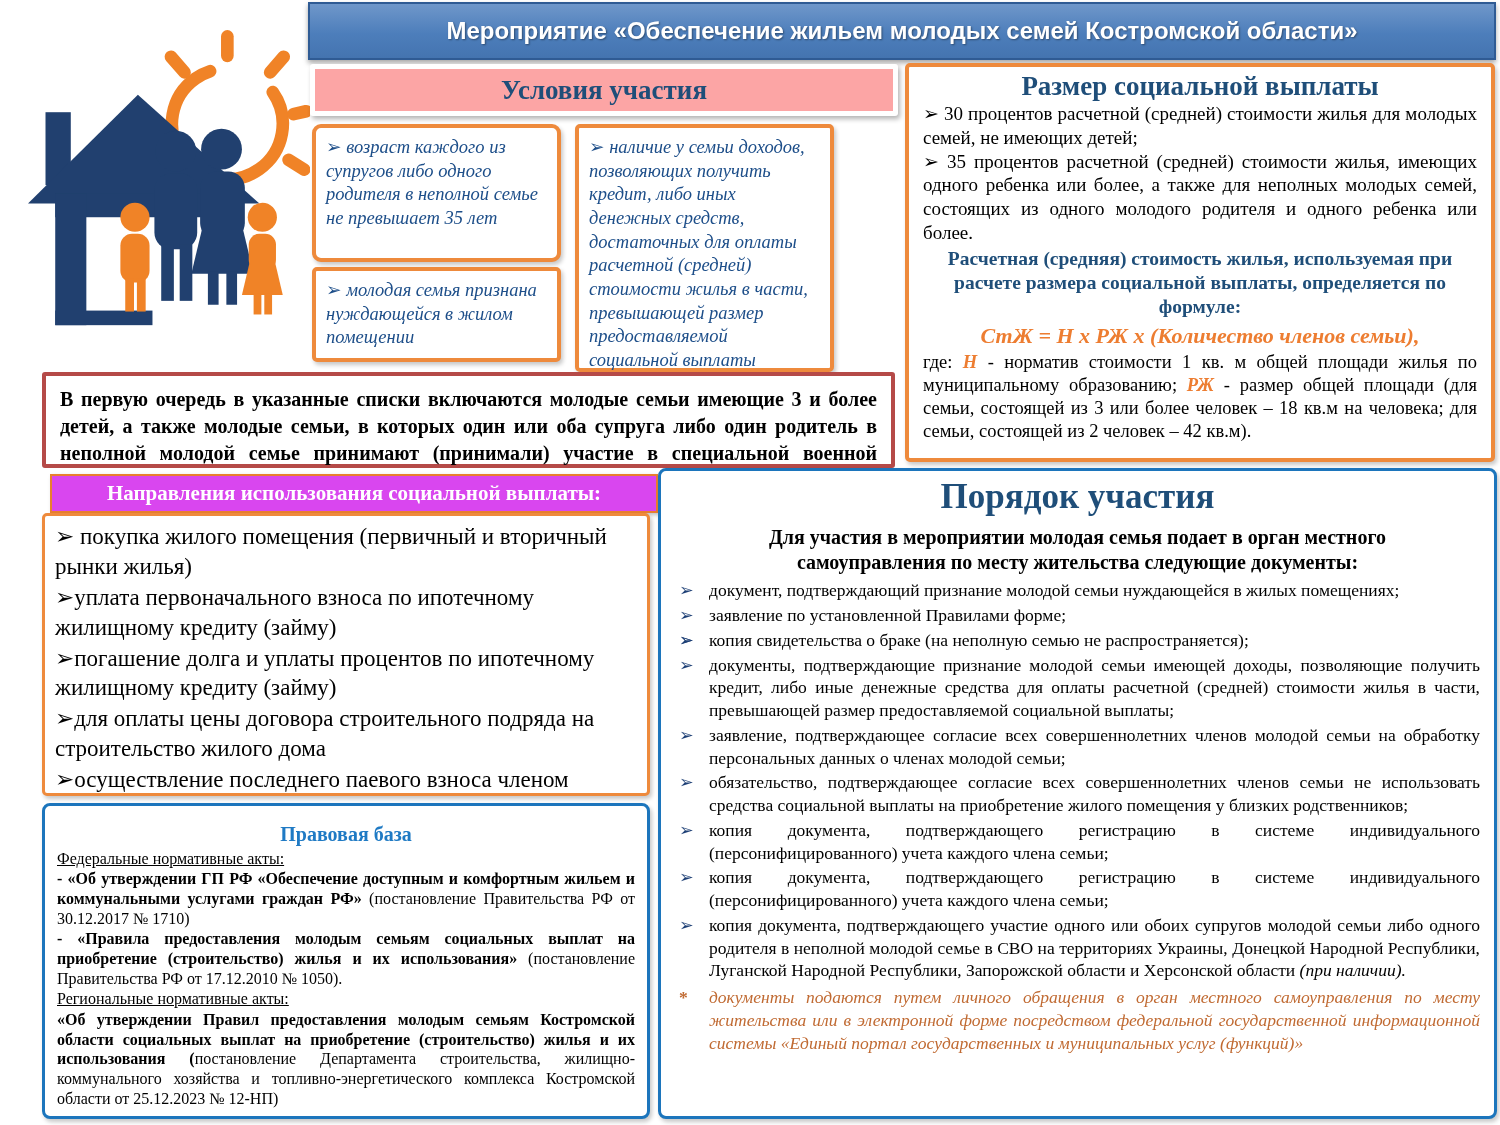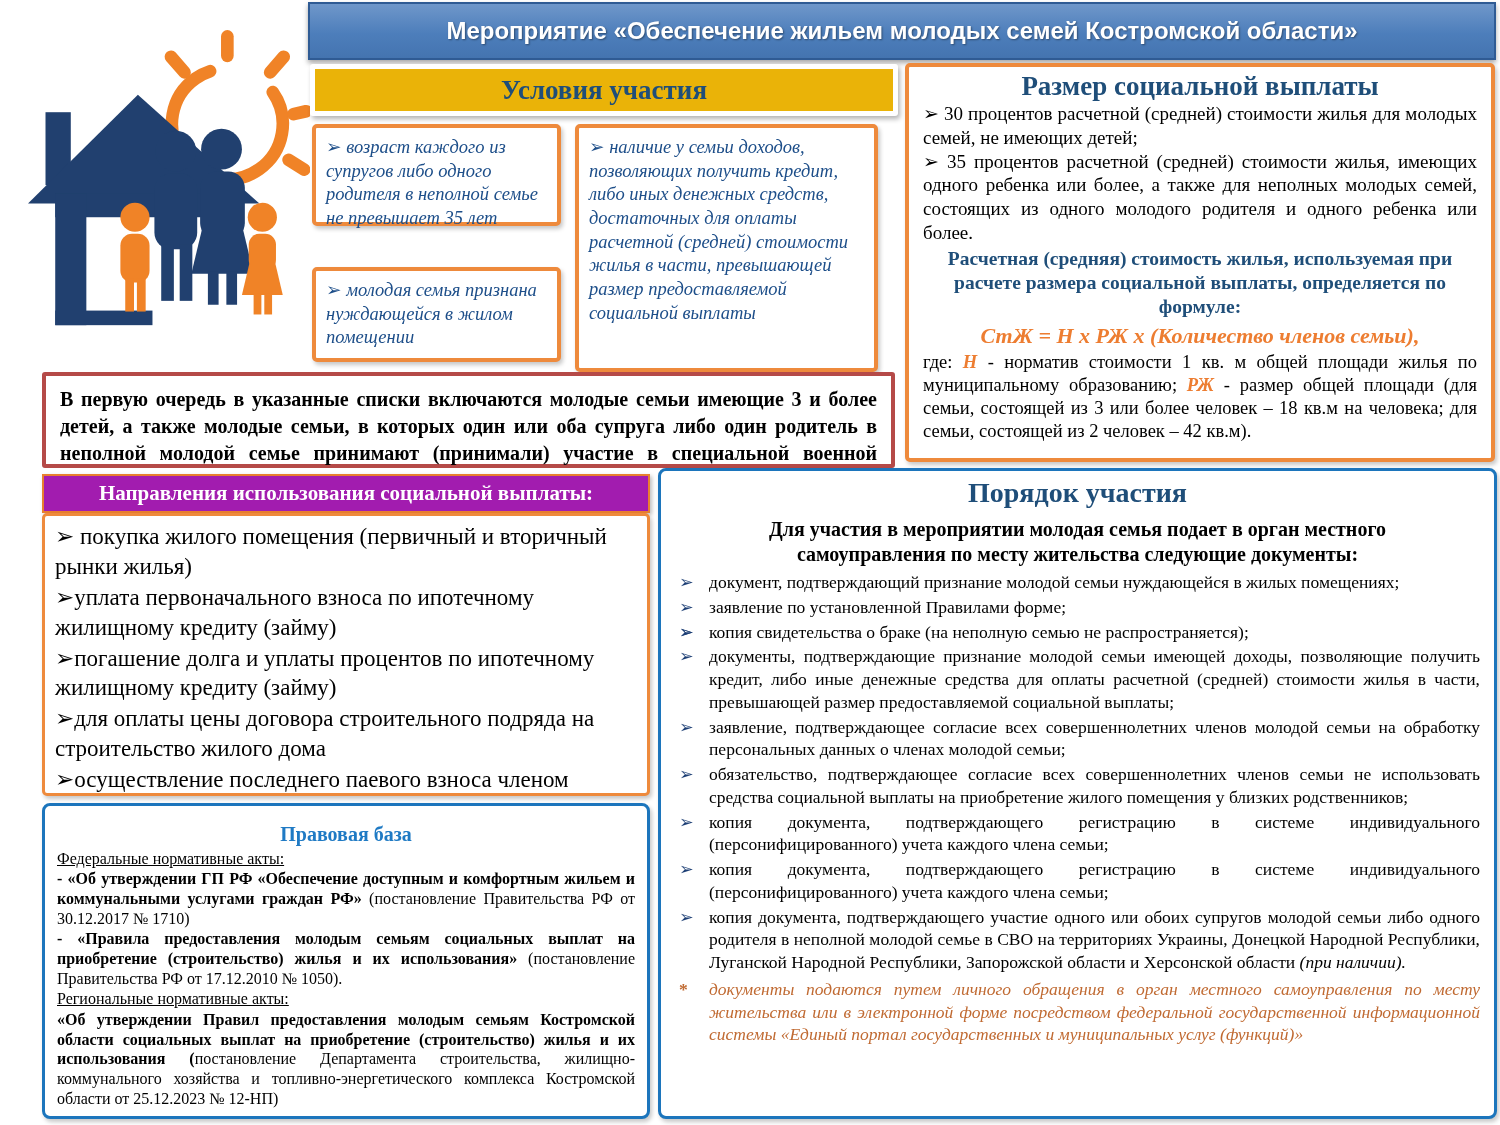--- a/index.html
+++ b/index.html
@@ -10,23 +10,23 @@
   
   .banner{left:308px;top:2px;width:1188px;height:58px;
           background:linear-gradient(#6f97ca,#4d7ebb 55%,#4474b0);
           border:2px solid #2f5b94;box-shadow:0 3px 5px rgba(0,0,0,.35);
           display:flex;align-items:center;justify-content:center;}
   .banner span{color:#fff;font-family:"Liberation Sans",sans-serif;font-weight:bold;font-size:24px;
                text-shadow:1px 1px 2px rgba(0,0,0,.4);}
 
   
   .whiteframe{background:#fff;box-shadow:2px 3px 5px rgba(0,0,0,.3);padding:5px;border-radius:3px;}
-  .hdr-orange{background:#eab308;display:flex;align-items:center;justify-content:center;height:100%;}
+  .hdr-orange{background:#fca5a5;display:flex;align-items:center;justify-content:center;height:100%;}
   .hdr-orange .t{color:#1f4e79;font-weight:bold;font-size:27px;}
-  .hdr-orange2{background:#a21caf;border:2px solid #e87f2f;display:flex;align-items:center;justify-content:center;}
+  .hdr-orange2{background:#d946ef;border:2px solid #e87f2f;display:flex;align-items:center;justify-content:center;margin-left:8px;}
   .hdr-orange2 .t{color:#fff;font-weight:bold;font-size:21px;}
 
   
   .card-o{background:#fff;border:4px solid #ee8a3c;border-radius:5px;box-shadow:2px 3px 4px rgba(0,0,0,.22);}
   .card-b{background:#fff;border:3px solid #1c75bc;border-radius:8px;box-shadow:2px 3px 4px rgba(0,0,0,.22);}
   .card-r{background:#fff;border:4px solid #b54a48;border-radius:3px;}
 
   .cond{font-style:italic;color:#1d4e89;font-size:18.5px;line-height:1.28;padding:8px 10px;}
   .cond .blt{font-style:normal;color:#1d4e89;}
 
@@ -113,29 +113,29 @@
       </g>
     </svg>
   </div>
 
   <div class="abs whiteframe" style="left:310px;top:64px;width:588px;height:52px;">
     <div class="hdr-orange">
       <span class="t">Условия участия</span>
     </div>
   </div>
 
-  <div class="abs card-o cond" style="left:312px;top:124px;width:249px;height:102px;">
+  <div class="abs card-o cond" style="left:312px;top:124px;width:249px;height:138px;border-radius:9px;">
     <span class="blt">➢</span>
     <span>возраст каждого из супругов либо одного родителя в неполной семье не превышает 35 лет</span>
   </div>
   <div class="abs card-o cond" style="left:312px;top:267px;width:249px;height:95px;">
     <span class="blt">➢</span>
     <span>молодая семья признана нуждающейся в жилом помещении</span>
   </div>
-  <div class="abs card-o cond" style="left:575px;top:124px;width:303px;height:248px;">
+  <div class="abs card-o cond" style="left:575px;top:124px;width:259px;height:248px;">
     <span class="blt">➢</span>
     <span>наличие у семьи доходов, позволяющих получить кредит, либо иных денежных средств, достаточных для оплаты расчетной (средней) стоимости жилья в части, превышающей размер предоставляемой социальной выплаты</span>
   </div>
 
   <div class="abs card-o" style="left:905px;top:63px;width:590px;height:399px;padding:4px 14px 4px;">
     <div class="title-blue">Размер социальной выплаты</div>
     <div class="body-j">
       <span class="blt-k">➢</span>
       <span>30 процентов расчетной (средней) стоимости жилья для молодых семей, не имеющих детей;</span>
     </div>
@@ -170,21 +170,21 @@
   <div class="abs card-b legal" style="left:42px;top:803px;width:608px;height:316px;">
     <div class="ttl">Правовая база</div>
     <p class="und">Федеральные нормативные акты:</p>
     <p><span class="b">- «Об утверждении ГП РФ «Обеспечение доступным и комфортным жильем и коммунальными услугами граждан РФ»</span><span> (постановление Правительства РФ от 30.12.2017 № 1710)</span></p>
     <p><span class="b">- «Правила предоставления молодым семьям социальных выплат на приобретение (строительство) жилья и их использования»</span><span> (постановление Правительства РФ от 17.12.2010 № 1050).</span></p>
     <p class="und">Региональные нормативные акты:</p>
     <p><span class="b">«Об утверждении Правил предоставления молодым семьям Костромской области социальных выплат на приобретение (строительство) жилья и их использования (</span><span>постановление Департамента строительства, жилищно-коммунального хозяйства и топливно-энергетического комплекса Костромской области от 25.12.2023 № 12-НП)</span></p>
   </div>
 
   <div class="abs card-b part" style="left:658px;top:468px;width:839px;height:651px;">
-    <div class="title-blue" style="font-size:28px;">Порядок участия</div>
+    <div class="title-blue" style="font-size:35px;">Порядок участия</div>
     <div class="sub">Для участия в мероприятии молодая семья подает в орган местного самоуправления по месту жительства следующие документы:</div>
     <ul class="plist">
       <li><span class="pb">➢</span><span>документ, подтверждающий признание молодой семьи нуждающейся в жилых помещениях;</span></li>
       <li><span class="pb">➢</span><span>заявление по установленной Правилами форме;</span></li>
       <li><span class="pb">➢</span></li>
       <li><span class="pb">➢</span><span>копия свидетельства о браке (на неполную семью не распространяется);</span></li>
       <li><span class="pb">➢</span><span>документы, подтверждающие признание молодой семьи имеющей доходы, позволяющие получить кредит, либо иные денежные средства для оплаты расчетной (средней) стоимости жилья в части, превышающей размер предоставляемой социальной выплаты;</span></li>
       <li><span class="pb">➢</span><span>заявление, подтверждающее согласие всех совершеннолетних членов молодой семьи на обработку персональных данных о членах молодой семьи;</span></li>
       <li><span class="pb">➢</span><span>обязательство, подтверждающее согласие всех совершеннолетних членов семьи не использовать средства социальной выплаты на приобретение жилого помещения у близких родственников;</span></li>
       <li><span class="pb">➢</span><span>копия документа, подтверждающего регистрацию в системе индивидуального (персонифицированного) учета каждого члена семьи;</span></li>

